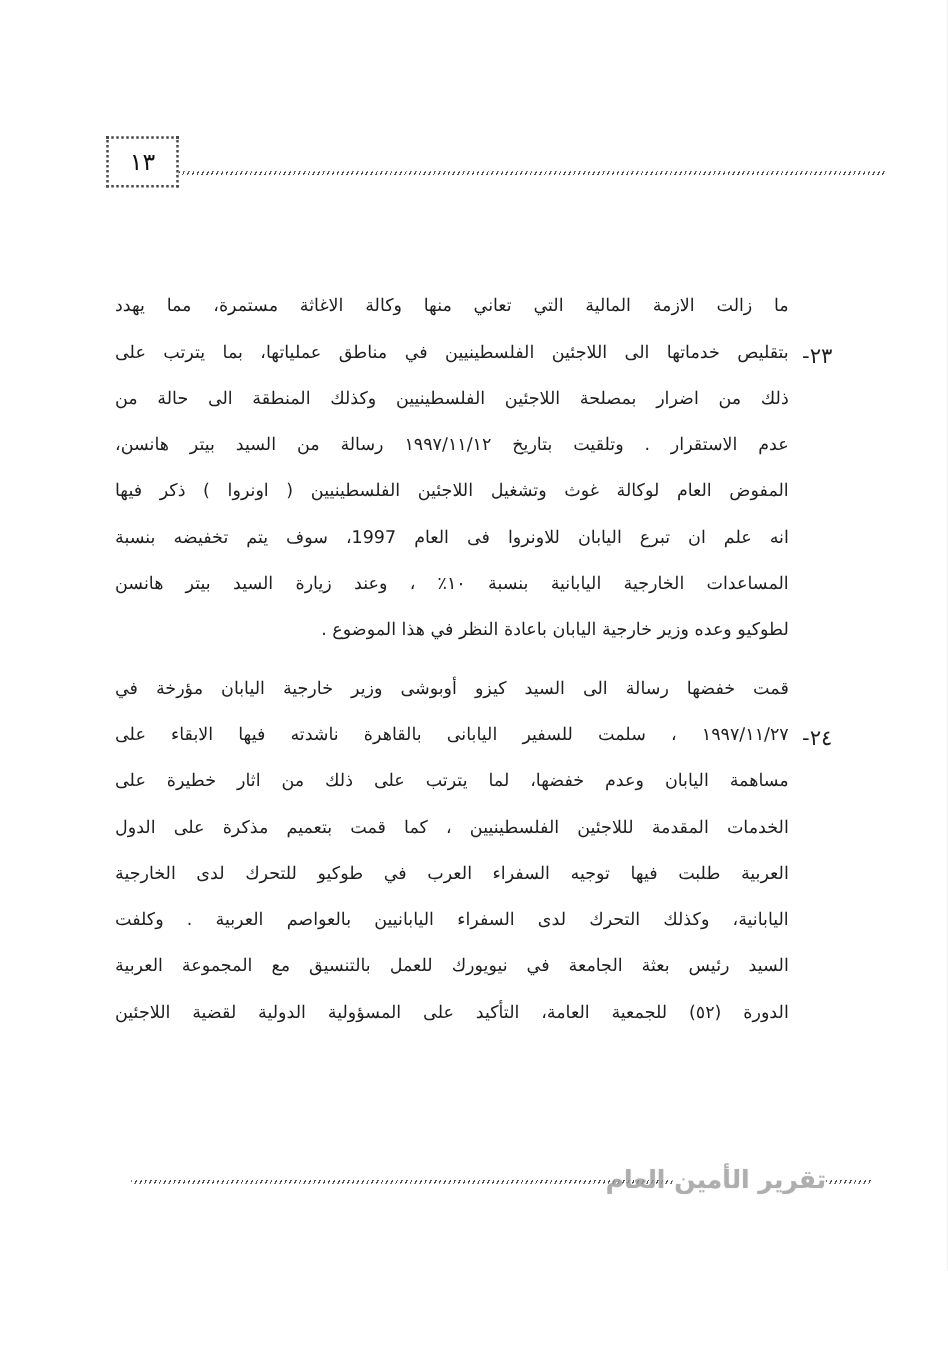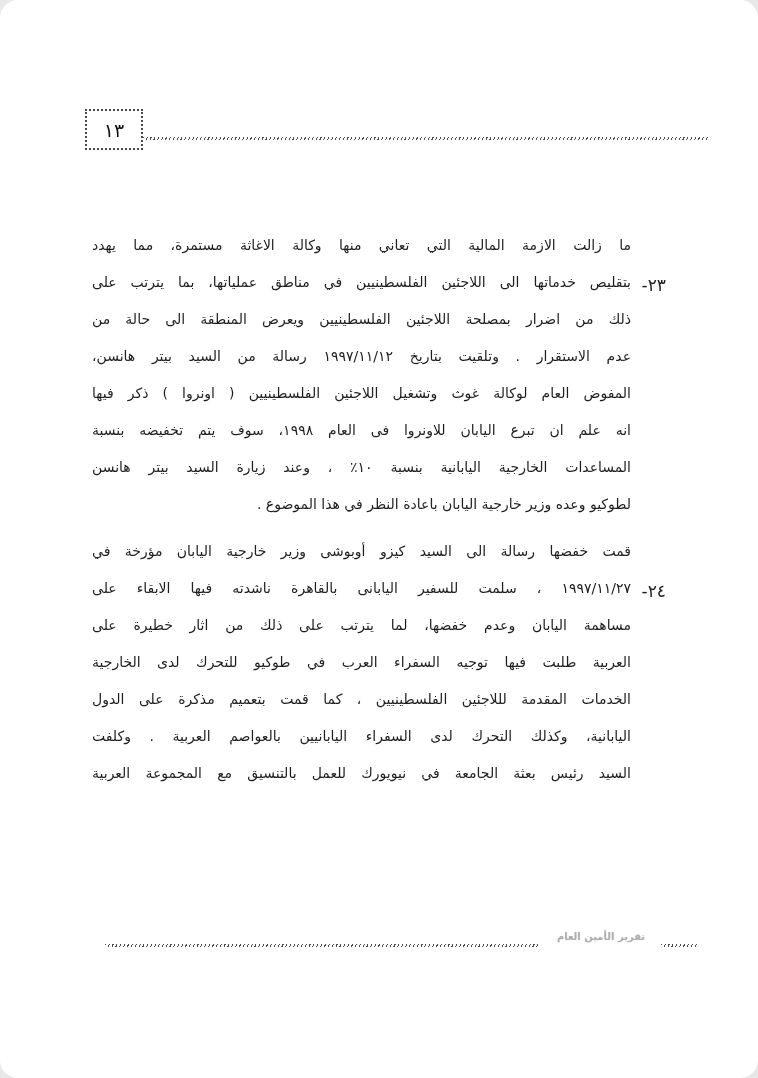--- a/index.html
+++ b/index.html
@@ -5,21 +5,20 @@
   html,body{margin:0;padding:0;background:#e8e8e8;}
   .page{
     position:relative;
     width:758px;height:1078px;
     margin:0 auto;
     background:#ffffff;
     overflow:hidden;
     direction:rtl;
     font-family:"DejaVu Sans",sans-serif;
     color:#1e1e1e;
-    border-radius:18px;
   }
   
   .page-number-box{
     position:absolute;left:85px;top:109px;
     width:54px;height:37px;
     border:2px dotted #4a4a4a;
     display:flex;align-items:center;justify-content:center;
     font-size:19px;color:#111;
   }
   
@@ -67,21 +66,21 @@
     margin-left:24px;
   }
   .line.no-justify{
     text-align-last:right;
   }
   
   .footer-stamp{
     position:absolute;left:541px;top:931px;
     width:120px;height:26px;
     color:#9b9b9b;
-    font-size:10px;font-weight:bold;
+    font-size:20px;font-weight:bold;
     letter-spacing:.5px;
     text-align:center;
     opacity:.8;
     text-shadow:0 0 1px #c8c8c8;
     white-space:nowrap;
   }
 </style>
 </head>
 <body>
 
@@ -93,38 +92,39 @@
 
   <div class="hatch-line header-rule"></div>
 
 
   <div class="content">
       <div class="para">
         <div class="para-number">٢٣-</div>
         <div class="para-lines">
           <div class="line">ما زالت الازمة المالية التي تعاني منها وكالة الاغاثة مستمرة، مما يهدد</div>
           <div class="line">بتقليص خدماتها الى اللاجئين الفلسطينيين في مناطق عملياتها، بما يترتب على</div>
-          <div class="line">ذلك من اضرار بمصلحة اللاجئين الفلسطينيين ويعرض المنطقة الى حالة من</div>
+          <div class="line">ذلك من اضرار بمصلحة اللاجئين الفلسطينيين وكذلك المنطقة الى حالة من</div>
           <div class="line">عدم الاستقرار . وتلقيت بتاريخ ١٩٩٧/١١/١٢ رسالة من السيد بيتر هانسن،</div>
           <div class="line">المفوض العام لوكالة غوث وتشغيل اللاجئين الفلسطينيين ( اونروا ) ذكر فيها</div>
-          <div class="line">انه علم ان تبرع اليابان للاونروا فى العام ١٩٩٨، سوف يتم تخفيضه بنسبة</div>
+          <div class="line">انه علم ان تبرع اليابان للاونروا فى العام 1997، سوف يتم تخفيضه بنسبة</div>
           <div class="line">المساعدات الخارجية اليابانية بنسبة ١٠٪ ، وعند زيارة السيد بيتر هانسن</div>
           <div class="line no-justify">لطوكيو وعده وزير خارجية اليابان باعادة النظر في هذا الموضوع .</div>
         </div>
       </div>
       <div class="para">
         <div class="para-number">٢٤-</div>
         <div class="para-lines">
           <div class="line">قمت خفضها رسالة الى السيد كيزو أوبوشى وزير خارجية اليابان مؤرخة في</div>
           <div class="line">١٩٩٧/١١/٢٧ ، سلمت للسفير اليابانى بالقاهرة ناشدته فيها الابقاء على</div>
           <div class="line">مساهمة اليابان وعدم خفضها، لما يترتب على ذلك من اثار خطيرة على</div>
+          <div class="line">الخدمات المقدمة لللاجئين الفلسطينيين ، كما قمت بتعميم مذكرة على الدول</div>
           <div class="line">العربية طلبت فيها توجيه السفراء العرب في طوكيو للتحرك لدى الخارجية</div>
-          <div class="line">الخدمات المقدمة لللاجئين الفلسطينيين ، كما قمت بتعميم مذكرة على الدول</div>
           <div class="line">اليابانية، وكذلك التحرك لدى السفراء اليابانيين بالعواصم العربية . وكلفت</div>
           <div class="line">السيد رئيس بعثة الجامعة في نيويورك للعمل بالتنسيق مع المجموعة العربية</div>
+          <div class="line">الدورة (٥٢) للجمعية العامة، التأكيد على المسؤولية الدولية لقضية اللاجئين</div>
         </div>
       </div>
     </div>
 
   <div class="hatch-line footer-rule-long"></div>
   <div class="footer-stamp">تقرير الأمين العام</div>
   <div class="hatch-line footer-rule-short"></div>
 
 </div>
 

